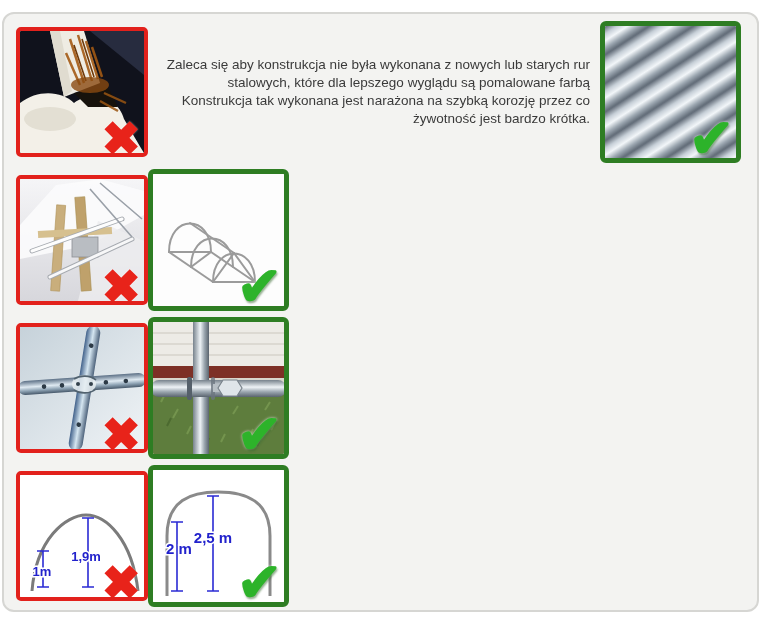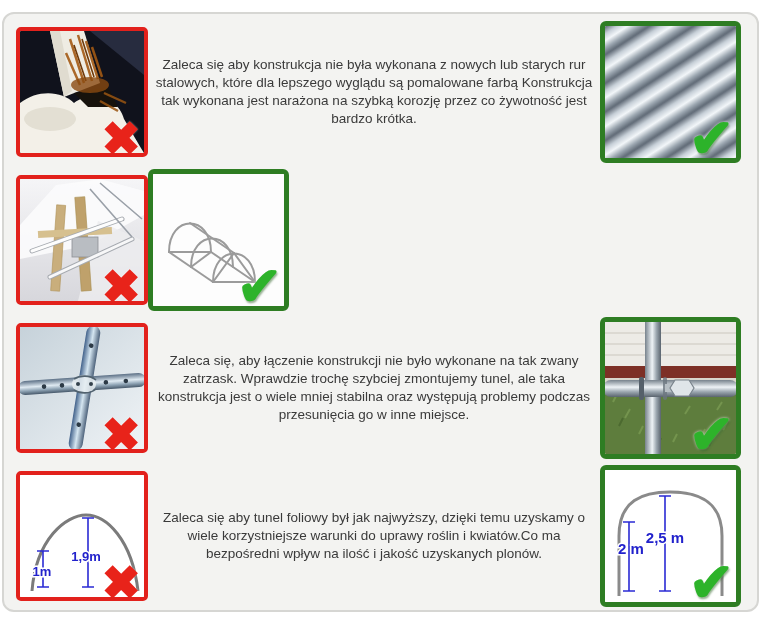--- a/index.html
+++ b/index.html
@@ -4,22 +4,22 @@
 <style>
   html,body{margin:0;padding:0;background:#ffffff;width:765px;height:625px;overflow:hidden;
     font-family:"Liberation Sans", sans-serif;}
   .panel{position:absolute;left:2px;top:12px;width:757px;height:600px;box-sizing:border-box;
     border:2px solid #d6d6d3;border-radius:12px;background:#f3f3f1;padding-top:4px;}
   .row{display:flex;align-items:center;height:148px;padding:0 16px 0 12px;}
   .bad-box{flex:none;width:124px;height:122px;border:4px solid #e2211c;border-radius:5px;
     position:relative;overflow:hidden;background:#fff;}
   .good-box{flex:none;width:131px;height:132px;border:5px solid #2e7d23;border-radius:6px;
     position:relative;overflow:hidden;background:#fff;}
-  .row-text{flex:1;text-align:center;font-size:13.5px;line-height:1.34;color:#3a3a3a;
-    padding:0 2px;}
+  .row-text{flex:1;text-align:right;font-size:13.5px;line-height:1.34;color:#3a3a3a;
+    padding:0 10px;}
   .illus{display:block;width:100%;height:100%;}
   .x-mark{position:absolute;right:3px;bottom:-9px;font-size:47px;font-weight:700;color:#e8231a;
     line-height:1;text-shadow:0 0 2px rgba(255,255,255,.55);}
   .check-mark{position:absolute;right:2px;bottom:-7px;font-size:54px;font-weight:700;color:#2db32a;
     line-height:1;text-shadow:1px 2px 2px rgba(20,80,10,.45),0 0 3px rgba(255,255,255,.8);}
   .dim{stroke:#2a2ad4;stroke-width:1.6;}
   .dim-label{fill:#2222cc;font-weight:bold;paint-order:stroke;stroke:#ffffff;stroke-width:3px;}
 </style>
 </head>
 <body>
@@ -142,21 +142,20 @@
           <circle cx="65" cy="18" r="2.3" fill="#2c3a46"></circle>
           <circle cx="65" cy="98" r="2.3" fill="#2c3a46"></circle>
         </g>
         <ellipse cx="64" cy="57" rx="12" ry="9" fill="#e7eef2" opacity="0.85"></ellipse>
         <path d="M54,52 C60,48 70,48 76,53 M54,63 C60,67 70,67 76,62" stroke="#51626f" stroke-width="1.6" fill="none"></path>
         <circle cx="58" cy="57" r="2" fill="#33414c"></circle>
         <circle cx="71" cy="57" r="2" fill="#33414c"></circle>
       </svg>
       <span class="x-mark">✖</span>
     </div>
-    <div class="row-text">Zaleca się, aby łączenie konstrukcji nie było wykonane na tak zwany zatrzask. Wprawdzie trochę szybciej zmontujemy tunel, ale taka konstrukcja jest o wiele mniej stabilna oraz występują problemy podczas przesunięcia go w inne miejsce.</div>
     <div class="good-box">
       <svg class="illus" viewBox="0 0 131 132">
         <defs>
           <linearGradient id="mv" x1="0" y1="0" x2="1" y2="0">
             <stop offset="0" stop-color="#77828c"></stop>
             <stop offset="0.45" stop-color="#eef3f6"></stop>
             <stop offset="0.72" stop-color="#9aa5ae"></stop>
             <stop offset="1" stop-color="#5a646e"></stop>
           </linearGradient>
           <linearGradient id="mh" x1="0" y1="0" x2="0" y2="1">
@@ -195,21 +194,20 @@
           <line x1="62" y1="112" x2="74" y2="112"></line>
           <line x1="23" y1="76" x2="23" y2="112"></line>
           <line x1="17" y1="76" x2="29" y2="76"></line>
           <line x1="17" y1="112" x2="29" y2="112"></line>
         </g>
         <text class="dim-label" x="66" y="86" font-size="13" text-anchor="middle">1,9m</text>
         <text class="dim-label" x="22" y="101" font-size="13" text-anchor="middle">1m</text>
       </svg>
       <span class="x-mark">✖</span>
     </div>
-    <div class="row-text">Zaleca się aby tunel foliowy był jak najwyższy, dzięki temu uzyskamy o wiele korzystniejsze warunki do uprawy roślin i kwiatów.Co ma bezpośredni wpływ na ilość i jakość uzyskanych plonów.</div>
     <div class="good-box">
       <svg class="illus" viewBox="0 0 131 132">
         <rect width="131" height="132" fill="#ffffff"></rect>
         <path d="M14,126 L14,66 C14,30 38,22 65,22 C92,22 117,30 117,66 L117,126" fill="none" stroke="#8a8a8a" stroke-width="3"></path>
         <g class="dim" fill="none">
           <line x1="60" y1="26" x2="60" y2="121"></line>
           <line x1="54" y1="26" x2="66" y2="26"></line>
           <line x1="54" y1="121" x2="66" y2="121"></line>
           <line x1="24" y1="52" x2="24" y2="121"></line>
           <line x1="18" y1="52" x2="30" y2="52"></line>

